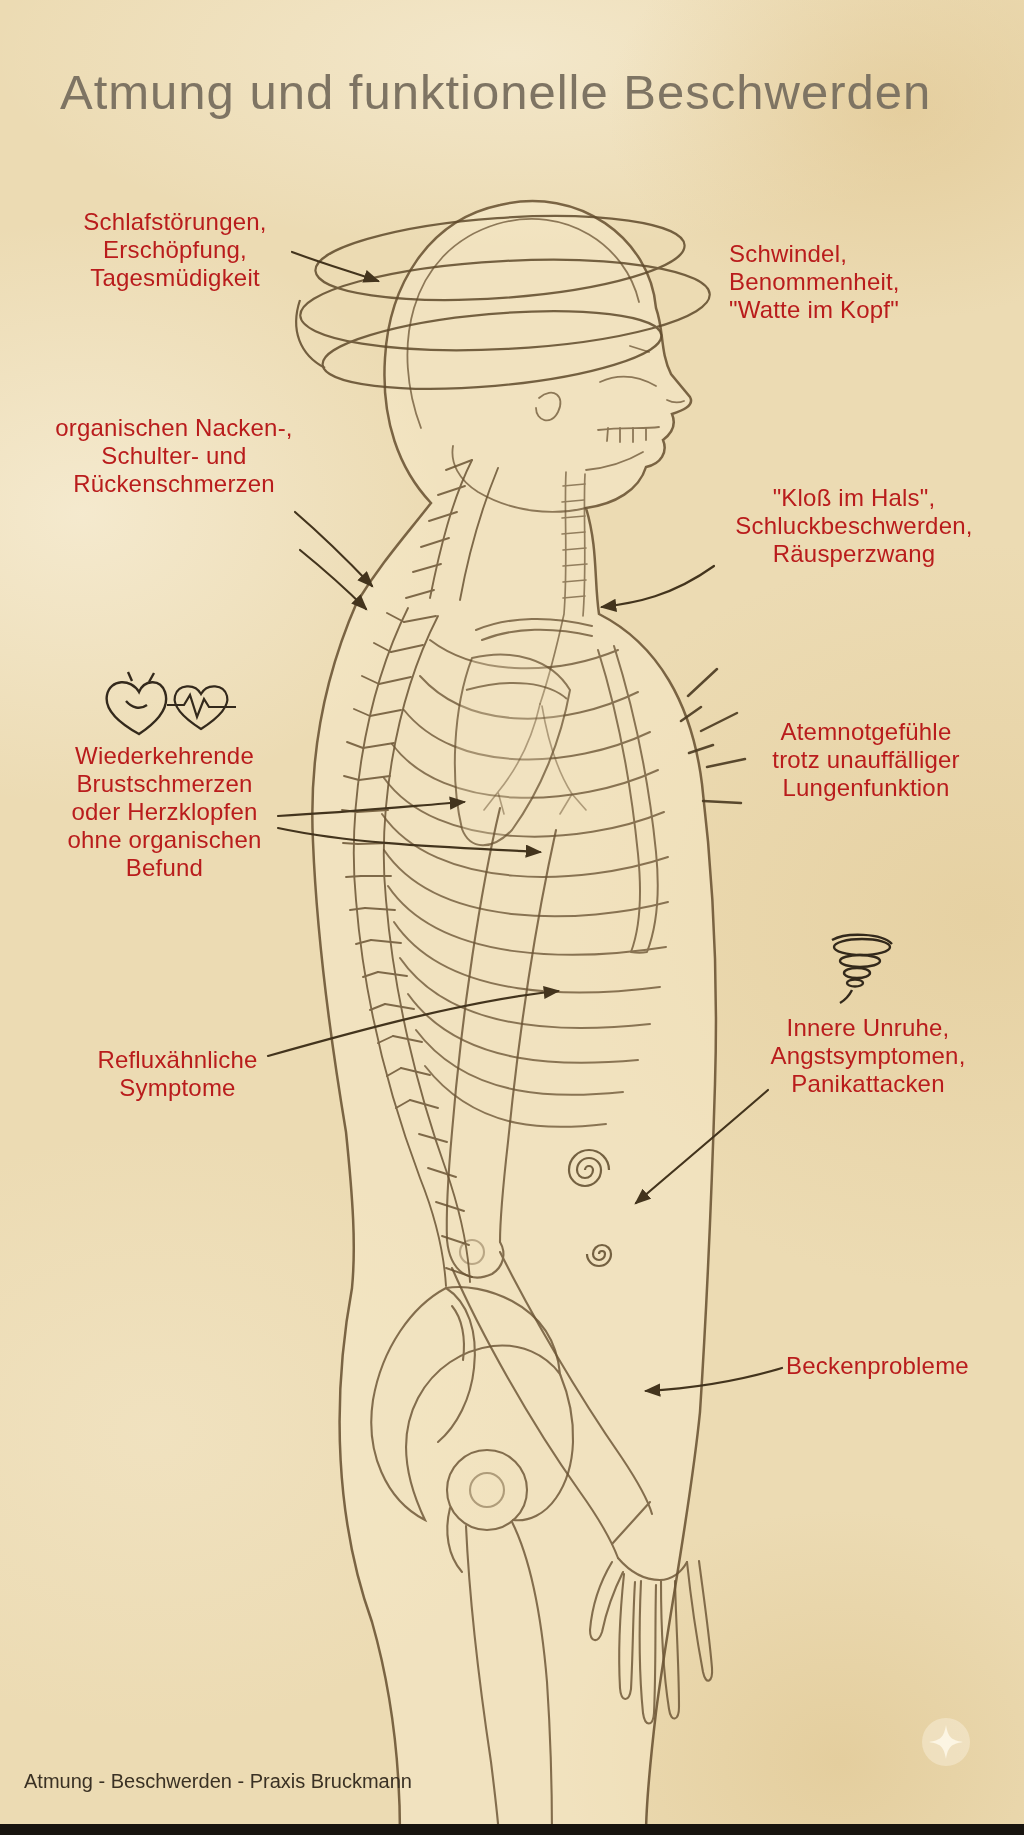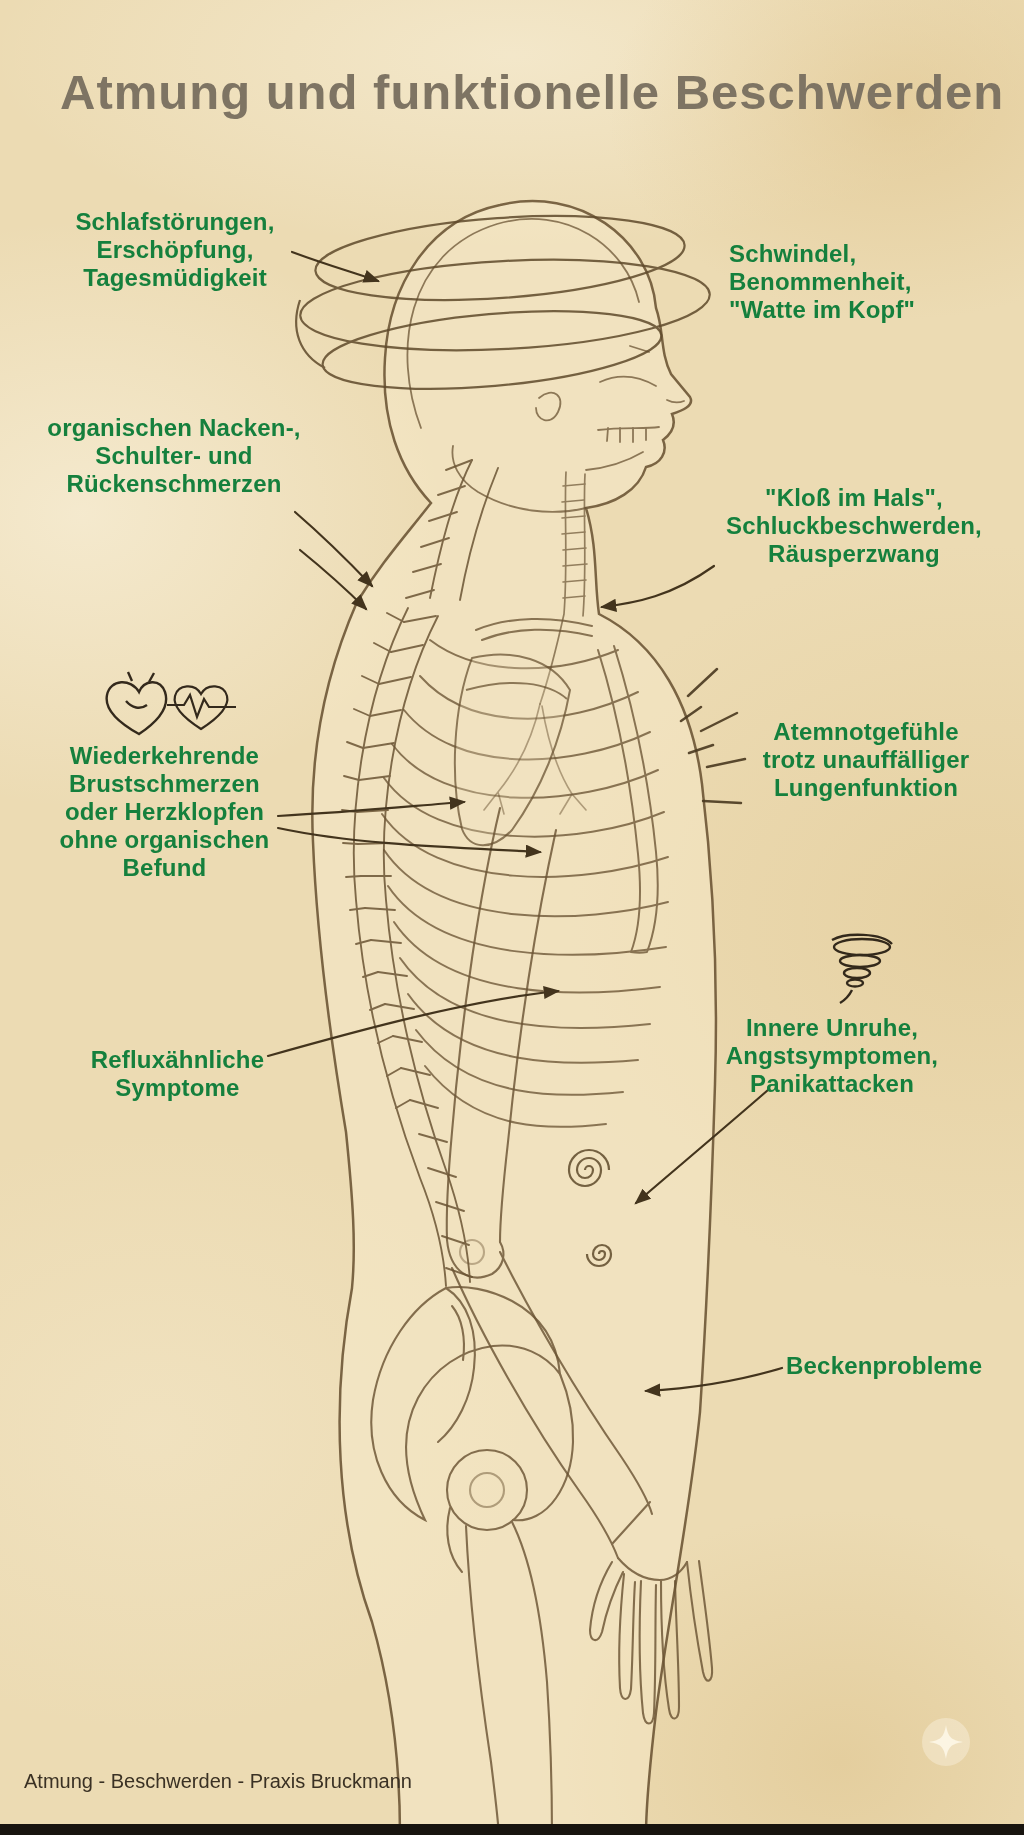--- a/index.html
+++ b/index.html
@@ -11,26 +11,26 @@
       radial-gradient(ellipse 420px 300px at 88% 6%, rgba(222,194,138,.55), transparent 70%),
       radial-gradient(ellipse 520px 420px at 8% 28%, rgba(249,241,220,.65), transparent 70%),
       radial-gradient(ellipse 640px 520px at 96% 50%, rgba(224,199,146,.5), transparent 72%),
       radial-gradient(ellipse 540px 430px at 15% 78%, rgba(243,230,199,.6), transparent 70%),
       radial-gradient(ellipse 430px 360px at 82% 96%, rgba(220,193,137,.5), transparent 70%),
       radial-gradient(ellipse 700px 260px at 50% 3%, rgba(250,243,224,.5), transparent 75%);
   }
   .art{position:absolute;left:0;top:0;}
   .title{
     position:absolute;left:60px;top:64px;width:940px;
-    font-size:49px;font-weight:700;letter-spacing:1px;color:#7e7463;
+    font-size:49px;font-weight:400;letter-spacing:1px;color:#7e7463;
     white-space:pre;
   }
   .label{
-    position:absolute;white-space:pre;font-weight:700;font-size:24px;
-    line-height:1.17;color:#15803d;letter-spacing:.2px;
+    position:absolute;white-space:pre;font-weight:400;font-size:24px;
+    line-height:1.17;color:#b91c1c;letter-spacing:.2px;
   }
   .center{text-align:center;}
   .footer{
     position:absolute;left:24px;top:1770px;font-size:20px;color:#3a3124;
     white-space:pre;
     text-align:right;
   }
 </style>
 </head>
 <body>
@@ -196,19 +196,19 @@
 ohne organischen
 Befund</div>
 
 <div class="label center" style="left:736px;top:718px;width:260px">Atemnotgefühle
 trotz unauffälliger
 Lungenfunktion</div>
 
 <div class="label center" style="left:85px;top:1046px;width:185px">Refluxähnliche
 Symptome</div>
 
-<div class="label center" style="left:724px;top:1014px;width:216px">Innere Unruhe,
+<div class="label center" style="left:760px;top:1014px;width:216px">Innere Unruhe,
 Angstsymptomen,
 Panikattacken</div>
 
 <div class="label" style="left:786px;top:1352px;width:210px">Beckenprobleme</div>
 
 <div class="footer">Atmung - Beschwerden - Praxis Bruckmann</div>
 
 </body></html>

